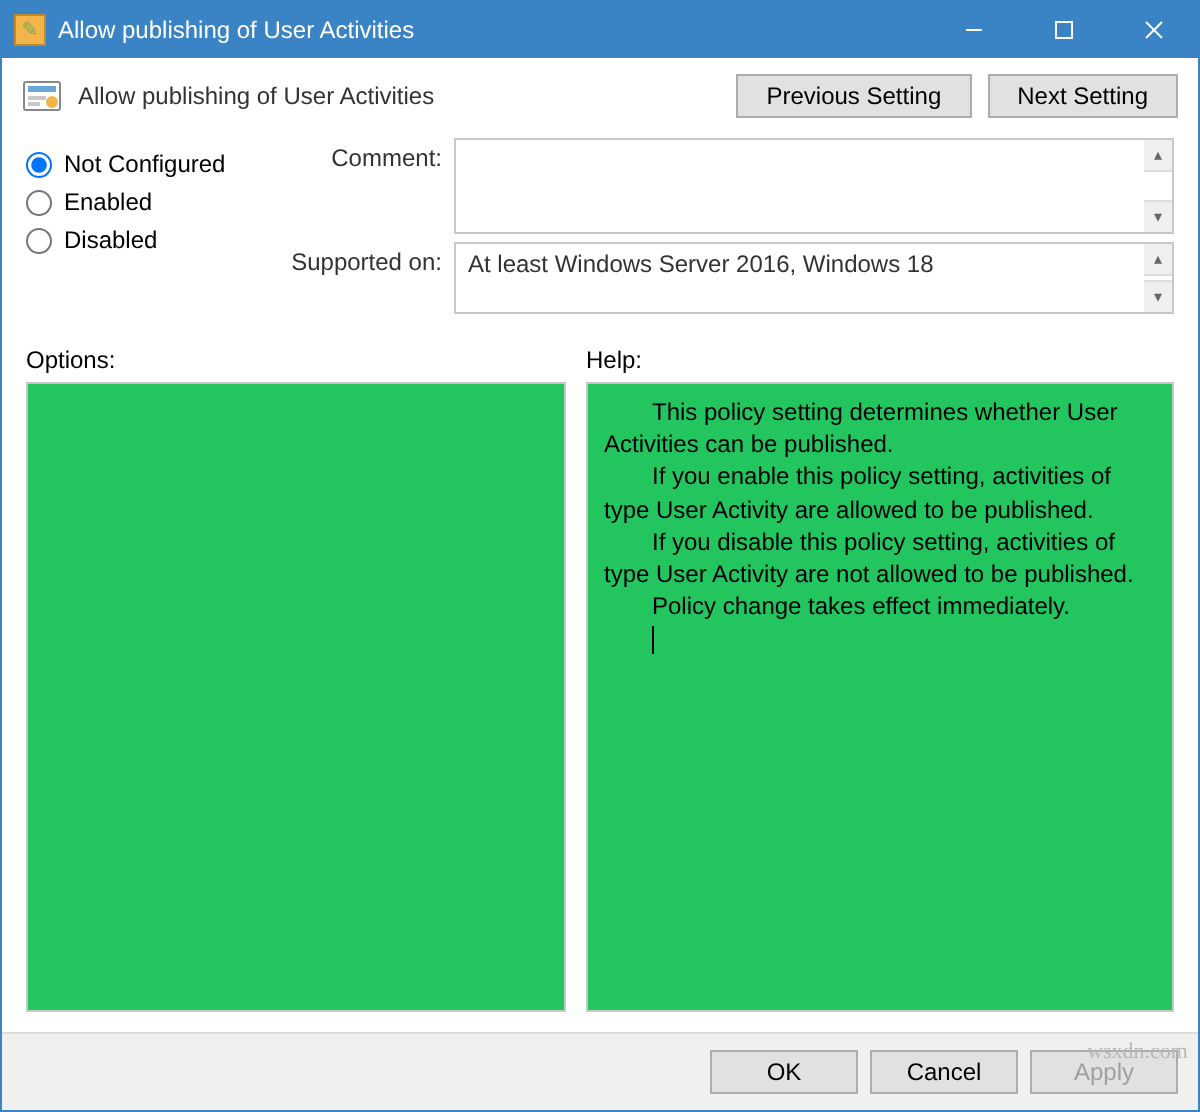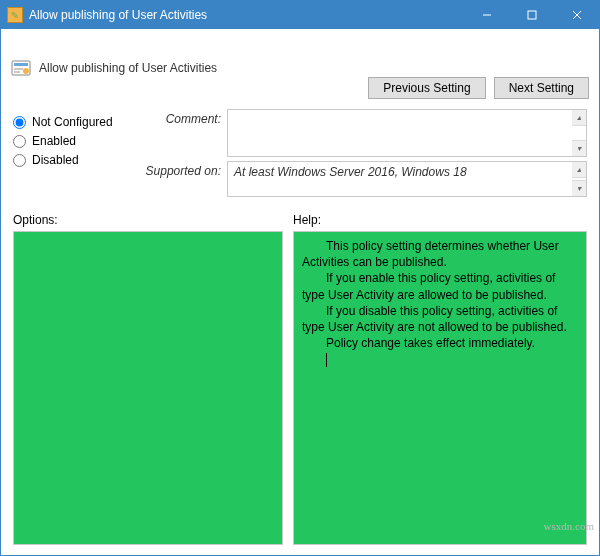--- a/index.html
+++ b/index.html
@@ -8,29 +8,29 @@
     .titlebar { background: #3a83c4; color: #fff; height: 28px; display: flex; align-items: center; padding-left: 6px; }
     .titlebar .icon { width: 16px; height: 16px; background: #f3b54a; border: 1px solid #c08a2a; display: inline-flex; align-items: center; justify-content: center; margin-right: 6px; font-size: 10px; color: #7a5; }
     .title-text { flex: 1; font-size: 12px; }
     .win-btn { width: 45px; height: 28px; display: flex; align-items: center; justify-content: center; color: #fff; cursor: default; }
     .win-btn svg { width: 10px; height: 10px; }
     .subtitle-row { display: flex; align-items: center; padding: 8px 10px 6px 10px; }
     .subtitle-row .si { width: 20px; height: 20px; margin-right: 8px; display: flex; align-items: center; justify-content: center; }
     .subtitle-row .si svg { width: 20px; height: 20px; }
     .subtitle { font-size: 12px; color: #333; }
     .nav-btns { margin-left: auto; display: flex; gap: 8px; }
-    .btn { background: #e1e1e1; border: 1px solid #adadad; padding: 3px 14px; font-family: inherit; font-size: 12px; cursor: default; min-width: 86px; text-align: center; margin-top: 40px; }
+    .btn { background: #e1e1e1; border: 1px solid #adadad; padding: 3px 14px; font-family: inherit; font-size: 12px; cursor: default; min-width: 86px; text-align: center; }
     .btn[disabled] { color: #a0a0a0; }
     .body-area { padding: 4px 12px 10px 12px; flex: 1; display: flex; flex-direction: column; }
     .top-grid { display: flex; gap: 10px; }
     .radio-col { width: 118px; padding-top: 6px; }
     .radio-row { display: flex; align-items: center; margin-bottom: 5px; cursor: default; }
     .radio-row input { margin-right: 6px; }
     .meta-col { flex: 1; }
-    .meta-row { display: flex; align-items: flex-start; margin-bottom: 4px; font-style: italic; }
+    .meta-row { display: flex; align-items: flex-start; margin-bottom: 4px; }
     .meta-label { width: 86px; text-align: right; padding-right: 6px; padding-top: 3px; color: #333; }
     .meta-field { flex: 1; border: 1px solid #c8c8c8; background: #fff; min-height: 40px; position: relative; padding: 3px 14px 3px 6px; font-size: 12px; color: #333; }
     .scroll-up, .scroll-down { position: absolute; right: 0; width: 14px; height: 16px; background: #efefef; display: flex; align-items: center; justify-content: center; font-size: 8px; color: #666; }
     .scroll-up { top: 0; border-bottom:1px solid #dcdcdc;}
     .scroll-down { bottom: 0; border-top:1px solid #dcdcdc;}
     .mid-labels { display: flex; margin-top: 12px; }
     .mid-labels .l1 { width: 280px; }
     .panels { display: flex; gap: 10px; flex: 1; margin-top: 4px; }
     .panel { border: 1px solid #c8c8c8; background: #22c55e; flex: 1; padding: 6px 8px; font-size: 12px; color: #000; position: relative; overflow: hidden;}
     .panel.help { line-height: 1.35; }
@@ -129,14 +129,19 @@
       <div class="panel help">
         <p class="first">This policy setting determines whether User Activities can be published.</p>
         <p>If you enable this policy setting, activities of type User Activity are allowed to be published.</p>
         <p>If you disable this policy setting, activities of type User Activity are not allowed to be published.</p>
         <p>Policy change takes effect immediately.</p>
         <div class="cursor-line"></div>
       </div>
     </div>
   </div>
 
+  <div class="footer">
+    <button class="btn">OK</button>
+    <button class="btn">Cancel</button>
+    <button class="btn" disabled="">Apply</button>
+  </div>
   <div class="watermark">wsxdn.com</div>
 </div>
 
 </body></html>

